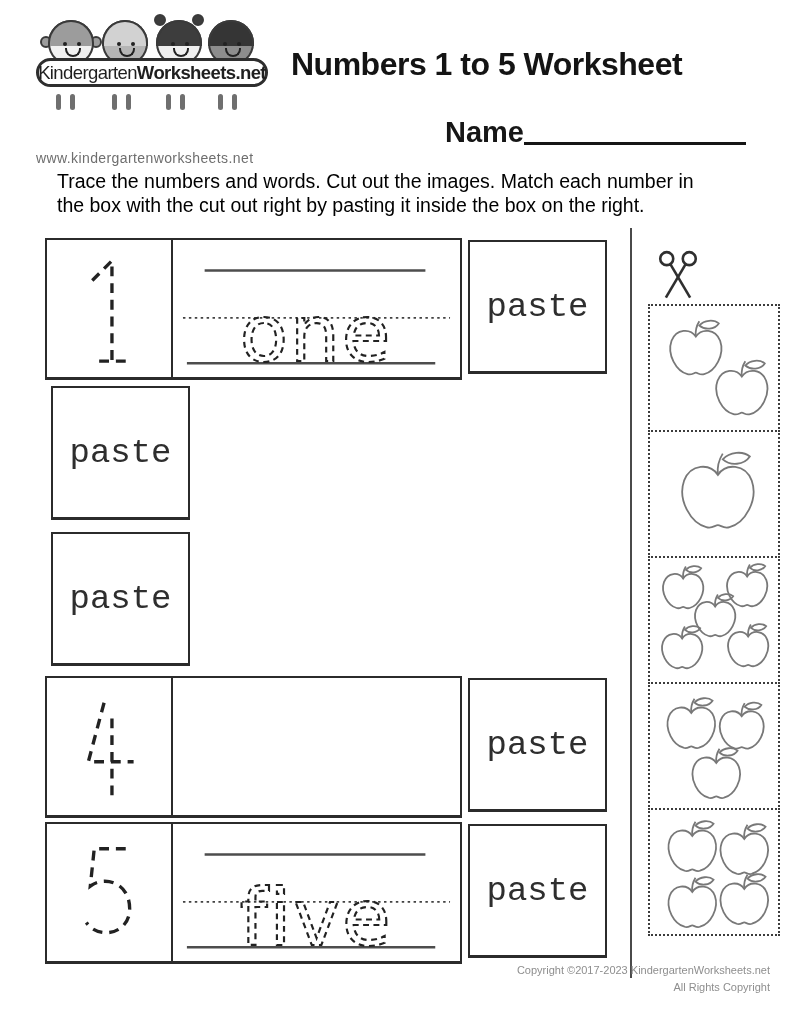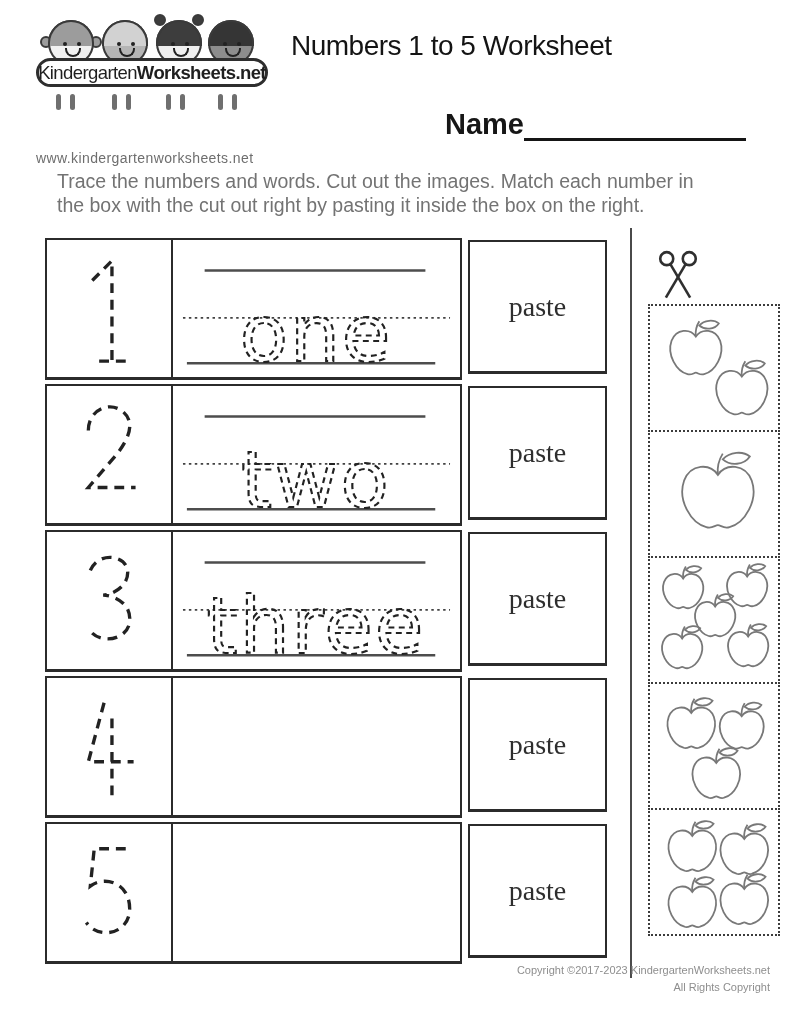--- a/index.html
+++ b/index.html
@@ -32,48 +32,48 @@
   .leg{position:absolute;top:82px;width:5px;height:16px;border-radius:3px;background:#6f6f6f;z-index:0;}
   .sign{position:absolute;left:0;top:46px;width:232px;height:29px;background:#fff;
         border:3px solid #2e2e2e;border-radius:20px;z-index:2;display:flex;
         align-items:center;justify-content:center;box-sizing:border-box;
         font-size:18.5px;letter-spacing:-0.6px;white-space:nowrap;}
   .sign .bold{font-weight:700;}
   .logo-url{position:absolute;left:0;top:102px;width:240px;font-size:14px;
         letter-spacing:0.4px;color:var(--url);z-index:2;margin-top:36px;}
 
   
-  .title{position:absolute;left:291px;top:30px;font-size:28px;font-weight:400;
+  .title{position:absolute;left:291px;top:46px;font-size:32px;font-weight:700;
          letter-spacing:-0.5px;color:#141414;}
-  .name-row{position:absolute;left:445px;top:108px;display:flex;align-items:flex-end;}
+  .name-row{position:absolute;left:445px;top:116px;display:flex;align-items:flex-start;}
   .name-label{font-size:29px;font-weight:600;color:#161616;}
   .name-line{display:inline-block;width:222px;height:26px;border-bottom:3px solid #151515;}
 
   .instructions{position:absolute;left:57px;top:170px;width:710px;font-size:19.5px;
-         line-height:23.5px;color:#737373;}
+         line-height:23.5px;color:#000000;}
 
   
   .rows{position:absolute;left:45px;top:238px;display:flex;flex-direction:column;gap:4px;}
   .row{display:flex;height:142px;}
   .trace-box{width:417px;box-sizing:border-box;border:2px solid var(--border);
          border-bottom-width:3px;display:flex;background:#fff;}
   .num-cell{width:126px;border-right:2px solid var(--border);box-sizing:border-box;
          display:flex;align-items:center;justify-content:center;}
   .num-cell svg{width:124px;height:136px;}
   .word-cell{flex:1;display:flex;align-items:center;justify-content:center;}
   .word-cell svg{width:285px;height:136px;}
   .trace-stroke{fill:none;stroke:#222;stroke-width:3.4;stroke-dasharray:10 7;stroke-linecap:butt;}
   .trace-word{fill:none;stroke:#222;stroke-width:2.2;stroke-dasharray:6 4.5;
          font-family:"DejaVu Sans",sans-serif;font-size:80px;letter-spacing:2px;}
   .gl-solid{stroke:var(--guide);stroke-width:2.5;}
   .gl-dot{stroke:#424242;stroke-width:2;stroke-dasharray:2.5 3.5;}
   .paste-box{width:139px;height:134px;margin-left:6px;margin-top:2px;box-sizing:border-box;
          border:2px solid var(--border);border-bottom-width:3px;background:#fff;
          display:flex;align-items:center;justify-content:center;
-         font-family:Liberation Serif, serif;font-size:28px;color:#2e2e2e;}
+         font-family:Liberation Mono, monospace;font-size:34px;color:#2e2e2e;}
 
   
   .divider{position:absolute;left:630px;top:228px;width:2px;height:750px;background:#4a4a4a;}
   .cut-strip{position:absolute;left:648px;top:248px;width:136px;}
   .scissors{display:block;margin-left:4px;width:52px;height:56px;}
   .cut-boxes{position:absolute;left:0;top:58px;}
   .cut-box{position:relative;width:132px;height:128px;margin-top:-2px;box-sizing:border-box;
          border:2px dotted #3c3c3c;background:#fff;}
   .apple{position:absolute;}
   .apple path{fill:none;stroke:var(--apple);stroke-width:1.8;vector-effect:non-scaling-stroke;}
@@ -155,80 +155,58 @@
             <text class="trace-word" x="141" y="122" text-anchor="middle">one</text>
           </svg>
         </div>
       </div>
       <div class="paste-box">
           <span>paste</span>
         </div>
     </div>
 
     <div class="row">
+      <div class="paste-box">
+          <span>paste</span>
+        </div>
+    </div>
+
+    <div class="row">
+      <div class="paste-box">
+          <span>paste</span>
+        </div>
+    </div>
+
+    <div class="row">
       <div class="trace-box">
         <div class="num-cell">
           <svg viewBox="0 0 126 138" aria-hidden="true">
-              <path class="trace-stroke num-path" d="M42 44 C42 24 62 14 76 24 C92 36 82 56 66 74 L42 102 L90 102"></path>
+              <path class="trace-stroke num-path" d="M58 24 L42 84 L88 84 M66 40 L66 124"></path>
+            </svg>
+        </div>
+      </div>
+      <div class="paste-box">
+          <span>paste</span>
+        </div>
+    </div>
+
+    <div class="row">
+      <div class="trace-box">
+        <div class="num-cell">
+          <svg viewBox="0 0 126 138" aria-hidden="true">
+              <path class="trace-stroke num-path" d="M80 24 L48 24 L44 62 C58 51 84 58 84 85 C84 111 52 117 40 99"></path>
             </svg>
         </div>
         <div class="word-cell">
           <svg viewBox="0 0 283 138">
             <line class="gl-solid" x1="28" y1="30" x2="252" y2="30"></line>
             <line class="gl-dot" x1="6" y1="78" x2="277" y2="78"></line>
             <line class="gl-solid" x1="10" y1="124" x2="262" y2="124"></line>
-            <text class="trace-word" x="141" y="122" text-anchor="middle">two</text>
-          </svg>
-        </div>
-      </div>
-      <div class="paste-box">
-          <span>paste</span>
-        </div>
-    </div>
-
-    <div class="row">
-      <div class="trace-box">
-        <div class="num-cell">
-          <svg viewBox="0 0 126 138" aria-hidden="true">
-              <path class="trace-stroke num-path" d="M44 38 C52 18 82 22 82 40 C82 56 64 63 57 63 C66 63 86 70 84 90 C82 110 50 114 42 96"></path>
-            </svg>
-        </div>
-        <div class="word-cell">
-          <svg viewBox="0 0 283 138">
-            <line class="gl-solid" x1="28" y1="30" x2="252" y2="30"></line>
-            <line class="gl-dot" x1="6" y1="78" x2="277" y2="78"></line>
-            <line class="gl-solid" x1="10" y1="124" x2="262" y2="124"></line>
-            <text class="trace-word" x="141" y="122" text-anchor="middle">three</text>
-          </svg>
-        </div>
-      </div>
-      <div class="paste-box">
-          <span>paste</span>
-        </div>
-    </div>
-
-    <div class="row">
-      <div class="trace-box">
-        <div class="num-cell">
-          <svg viewBox="0 0 126 138" aria-hidden="true">
-              <path class="trace-stroke num-path" d="M58 24 L42 84 L88 84 M66 40 L66 124"></path>
-            </svg>
-        </div>
-      </div>
-      <div class="paste-box">
-          <span>paste</span>
-        </div>
-    </div>
-
-    <div class="row">
-      <div class="trace-box">
-        <div class="num-cell">
-          <svg viewBox="0 0 126 138" aria-hidden="true">
-              <path class="trace-stroke num-path" d="M80 24 L48 24 L44 62 C58 51 84 58 84 85 C84 111 52 117 40 99"></path>
-            </svg>
+            <text class="trace-word" x="141" y="122" text-anchor="middle">five</text>
+          </svg>
         </div>
       </div>
       <div class="paste-box">
           <span>paste</span>
         </div>
     </div>
 
   </div>
 
   <div class="divider"></div>

